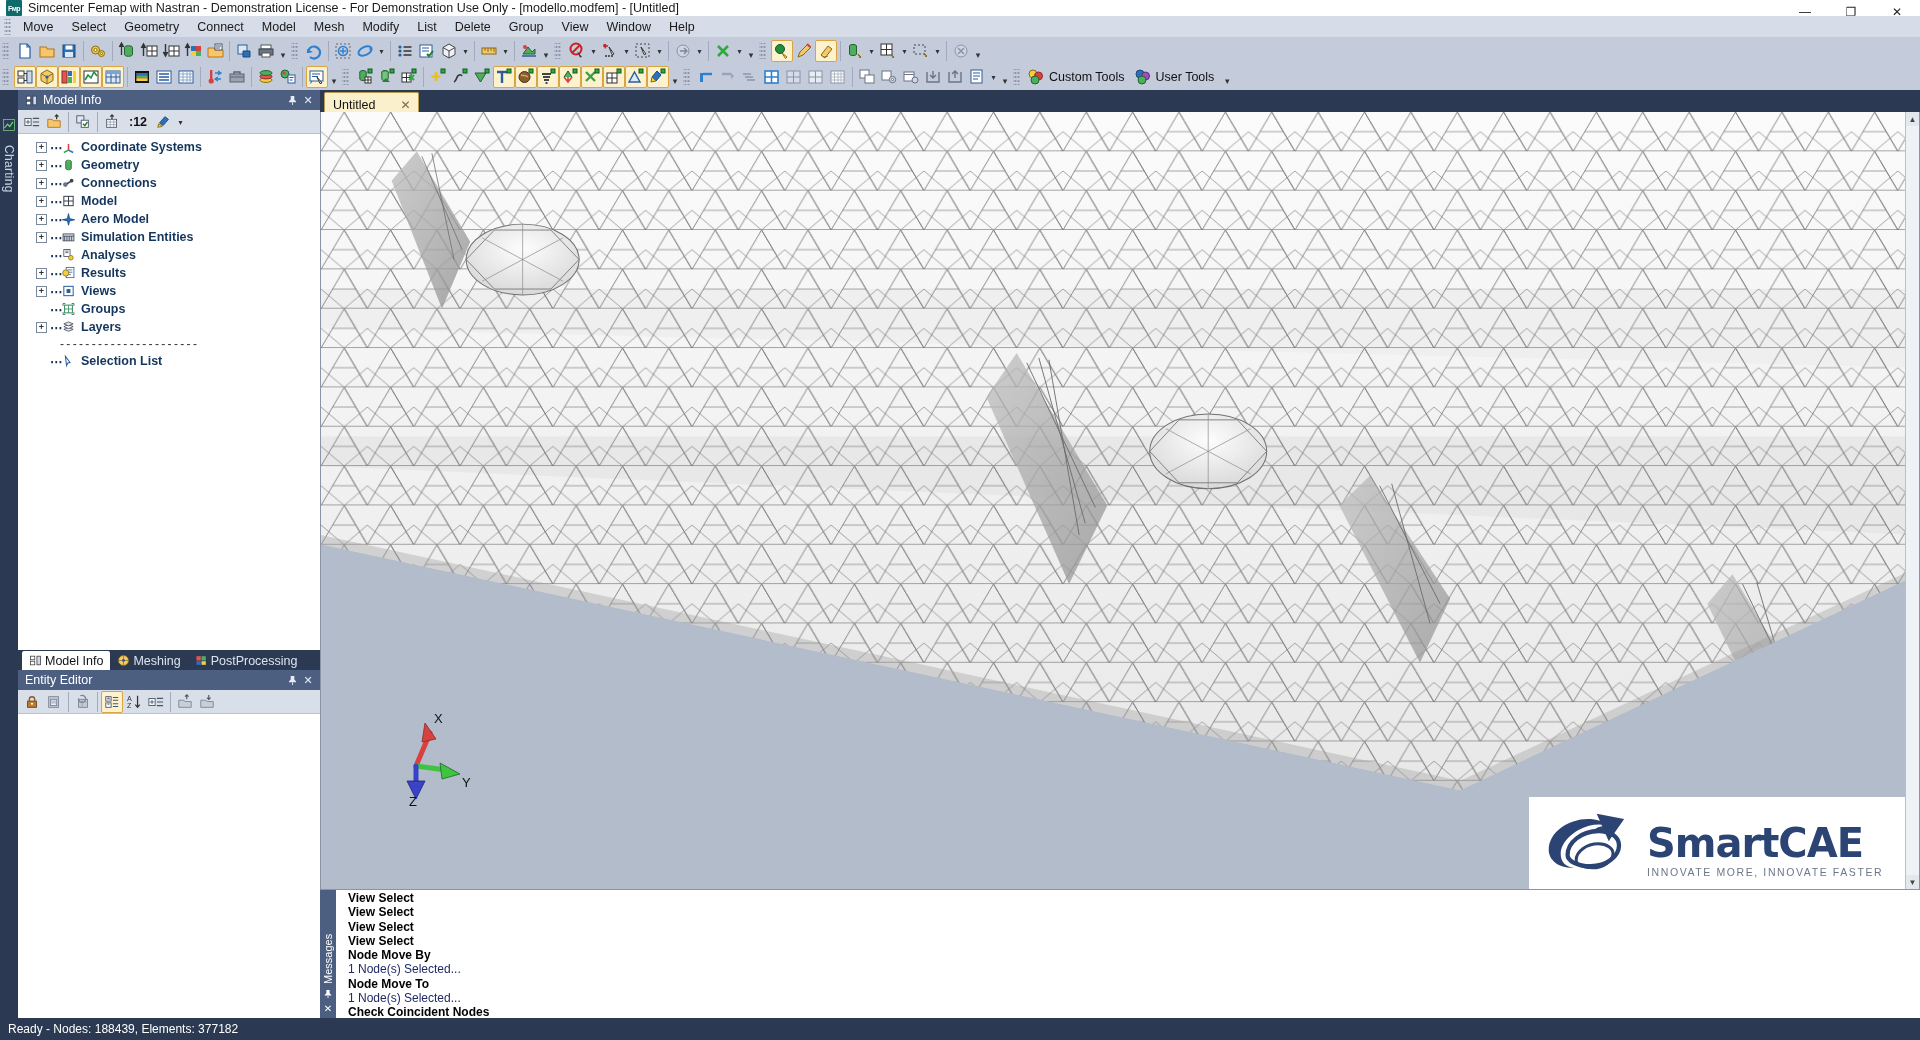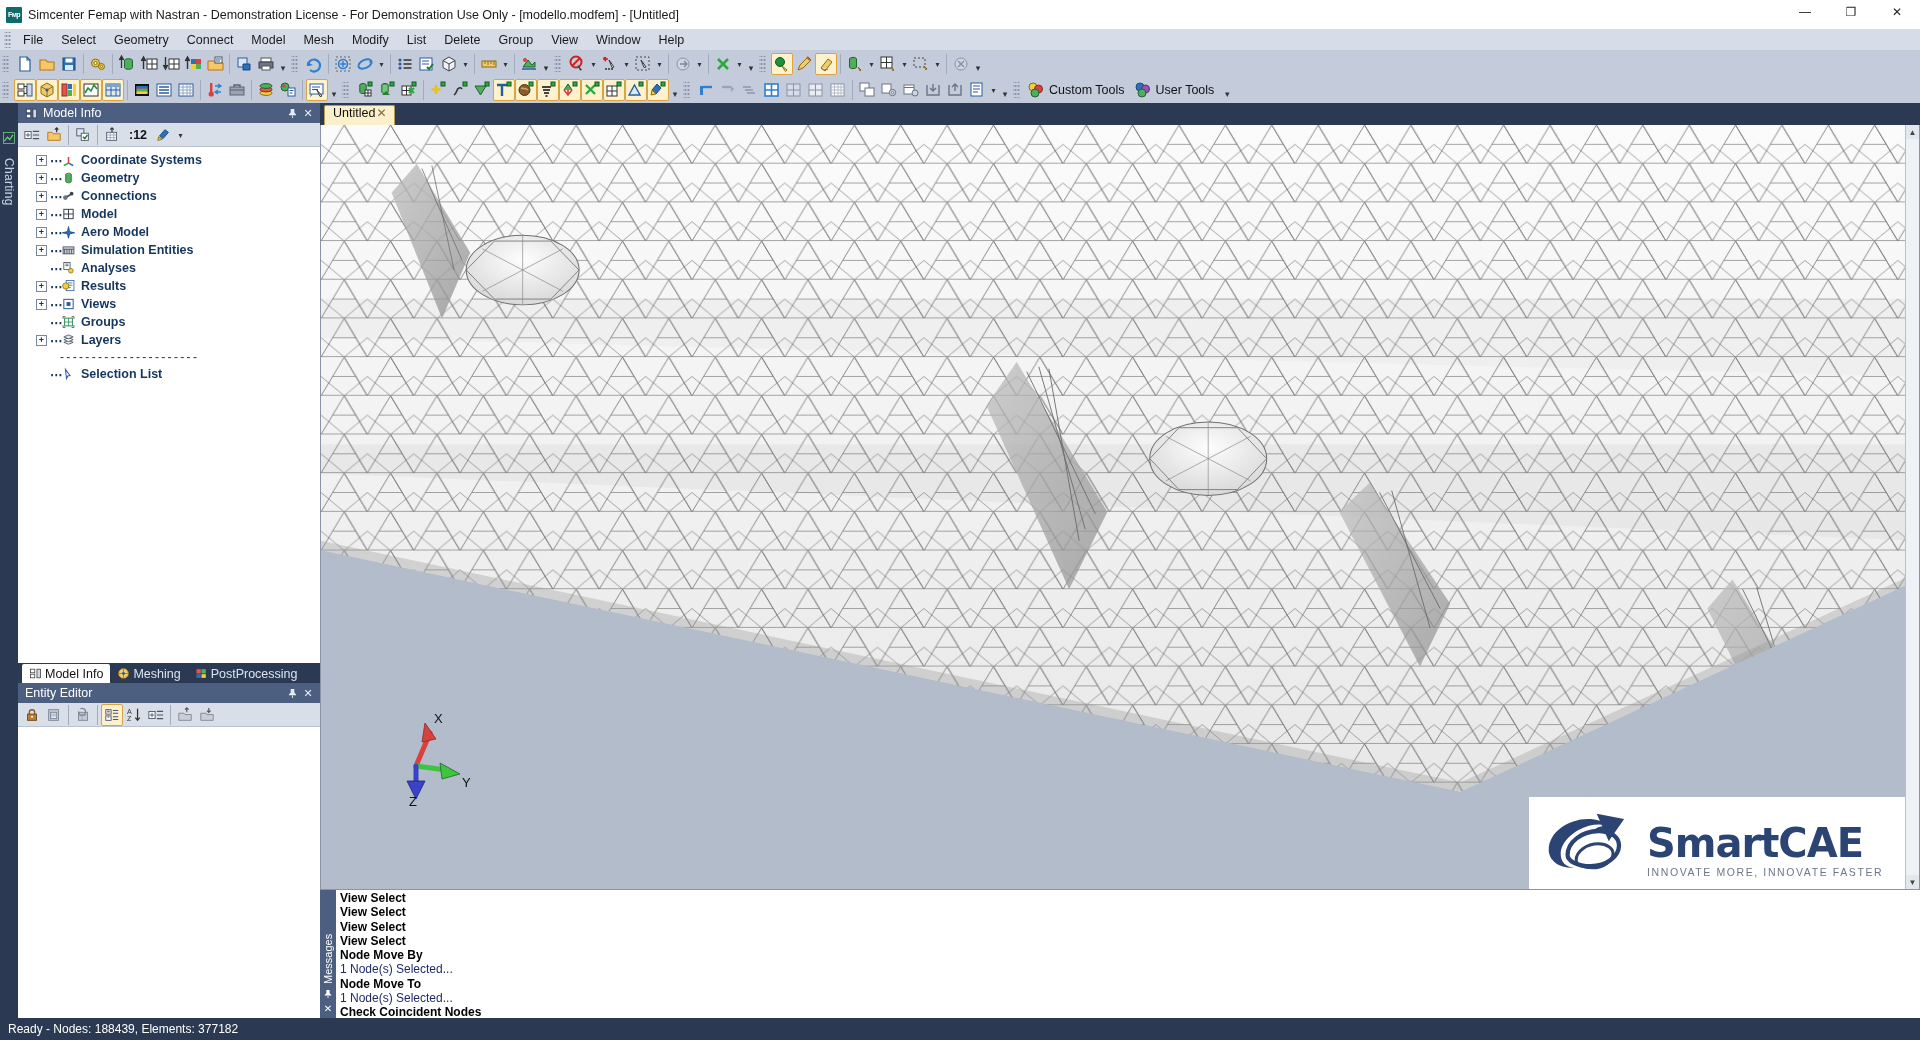--- a/index.html
+++ b/index.html
@@ -7,21 +7,21 @@
   body {
     font-family: "Liberation Sans", sans-serif;
     font-size: 13px;
     background:#2b3a52;
     -webkit-font-smoothing: antialiased;
   }
   .app { position:relative; width:1920px; height:1040px; display:flex; flex-direction:column; background:#2b3a52; }
 
   
   .titlebar {
-    height:29px; background:#ffffff; display:flex; align-items:center;
+    height:16px; background:#ffffff; display:flex; align-items:center;
     padding-left:6px; position:relative; flex:none;
   }
   .app-icon {
     width:16px; height:16px; background:#0d6b6b; color:#fff; font-size:7px;
     display:flex; align-items:center; justify-content:center; margin-right:6px;
     font-weight:bold; border-radius:1px; letter-spacing:-0.5px;
   }
   .title-text { font-size:12.5px; color:#1a1a1a; white-space:nowrap; }
   .win-btns { position:absolute; right:0; top:0; height:24px; display:flex; }
   .win-btn { width:46px; height:24px; display:flex; align-items:center; justify-content:center; color:#222; font-size:12px; }
@@ -78,21 +78,21 @@
 
   .tabstrip { height:20px; background:#2b3a52; display:flex; align-items:flex-end; padding-left:4px; flex:none; }
   .ptab { display:flex; align-items:center; gap:3px; height:19px; padding:0 7px; font-size:12.5px; color:#dbe3f0; }
   .ptab.sel { background:#fff; color:#111; border-radius:2px 2px 0 0; }
 
   .entity-body { background:#fff; flex:1; min-height:0; }
 
   
   .rightcol { flex:1; display:flex; flex-direction:column; min-width:0; background:#2b3a52; }
   .doctabs { height:22px; background:#2b3a52; display:flex; align-items:flex-end; padding-left:4px; flex:none; }
-  .doctab { display:flex; align-items:flex-start; gap:1px; height:20px; padding:0 8px; font-size:12.5px;
+  .doctab { display:flex; align-items:flex-end; gap:25px; height:20px; padding:0 8px; font-size:12.5px;
             background:#fbf0cc; border:1px solid #b89b4e; border-bottom:none; border-radius:2px 2px 0 0; color:#111; }
   .doctab .x { color:#7a6a3a; font-size:12px; }
 
   .viewport { flex:1; position:relative; overflow:hidden; min-height:0;
               background:linear-gradient(180deg,#c2cbd9 0%,#b3bdcd 60%,#aab4c6 100%);
               border:1px solid #8b94a6; border-top:none; }
   .mesh-svg { position:absolute; inset:0; width:100%; height:100%; }
 
   .triad { position:absolute; left:73px; bottom:83px; width:90px; height:95px; }
   .triad text { font-family:"Liberation Sans",sans-serif; font-size:13px; fill:#111; }
@@ -106,21 +106,21 @@
 
   .vscroll { position:absolute; right:0; top:0; bottom:0; width:14px; background:#eef1f6; border-left:1px solid #b9c0cc;
              display:flex; flex-direction:column; justify-content:space-between; }
   .sbtn { height:14px; display:flex; align-items:center; justify-content:center; font-size:8px; color:#444; background:#e3e7ee;}
 
   
   .msgwrap { height:128px; display:flex; flex:none; background:#fff; }
   .msg-side { width:16px; background:#4c5f80; display:flex; flex-direction:column; align-items:center; color:#fff; flex:none; }
   .msg-side .lbl { writing-mode:vertical-rl; transform:rotate(180deg); font-size:11px; padding:4px 0; flex:1;}
   .msg-side .b { font-size:10px; padding:1px 0; }
-  .msglist { flex:1; background:#fff; overflow:auto; padding:1px 0 0 4px; }
+  .msglist { flex:1; background:#fff; overflow:auto; padding:1px 0 0 12px; }
   .mline { font-size:12px; line-height:14.3px; color:#000; white-space:nowrap; font-family:"Liberation Sans",sans-serif; }
   .mline.hd { font-weight:bold; color:#000; }
   .mline.sub { color:#1f2a66; }
 
   
   .statusbar { height:22px; background:#2b3a52; color:#fff; display:flex; align-items:center;
                padding-left:8px; font-size:12px; flex:none; }
 </style>
 </head>
 <body>
@@ -132,21 +132,21 @@
     <div class="title-text">Simcenter Femap with Nastran - Demonstration License - For Demonstration Use Only - [modello.modfem] - [Untitled]</div>
     <div class="win-btns">
       <div class="win-btn">—</div>
       <div class="win-btn">❐</div>
       <div class="win-btn close">✕</div>
     </div>
   </div>
 
   <div class="menubar">
     <div class="grip"></div>
-    <div class="menu-item">File</div>
+    <div class="menu-item">Move</div>
     <div class="menu-item">Select</div>
     <div class="menu-item">Geometry</div>
     <div class="menu-item">Connect</div>
     <div class="menu-item">Model</div>
     <div class="menu-item">Mesh</div>
     <div class="menu-item">Modify</div>
     <div class="menu-item">List</div>
     <div class="menu-item">Delete</div>
     <div class="menu-item">Group</div>
     <div class="menu-item">View</div>

